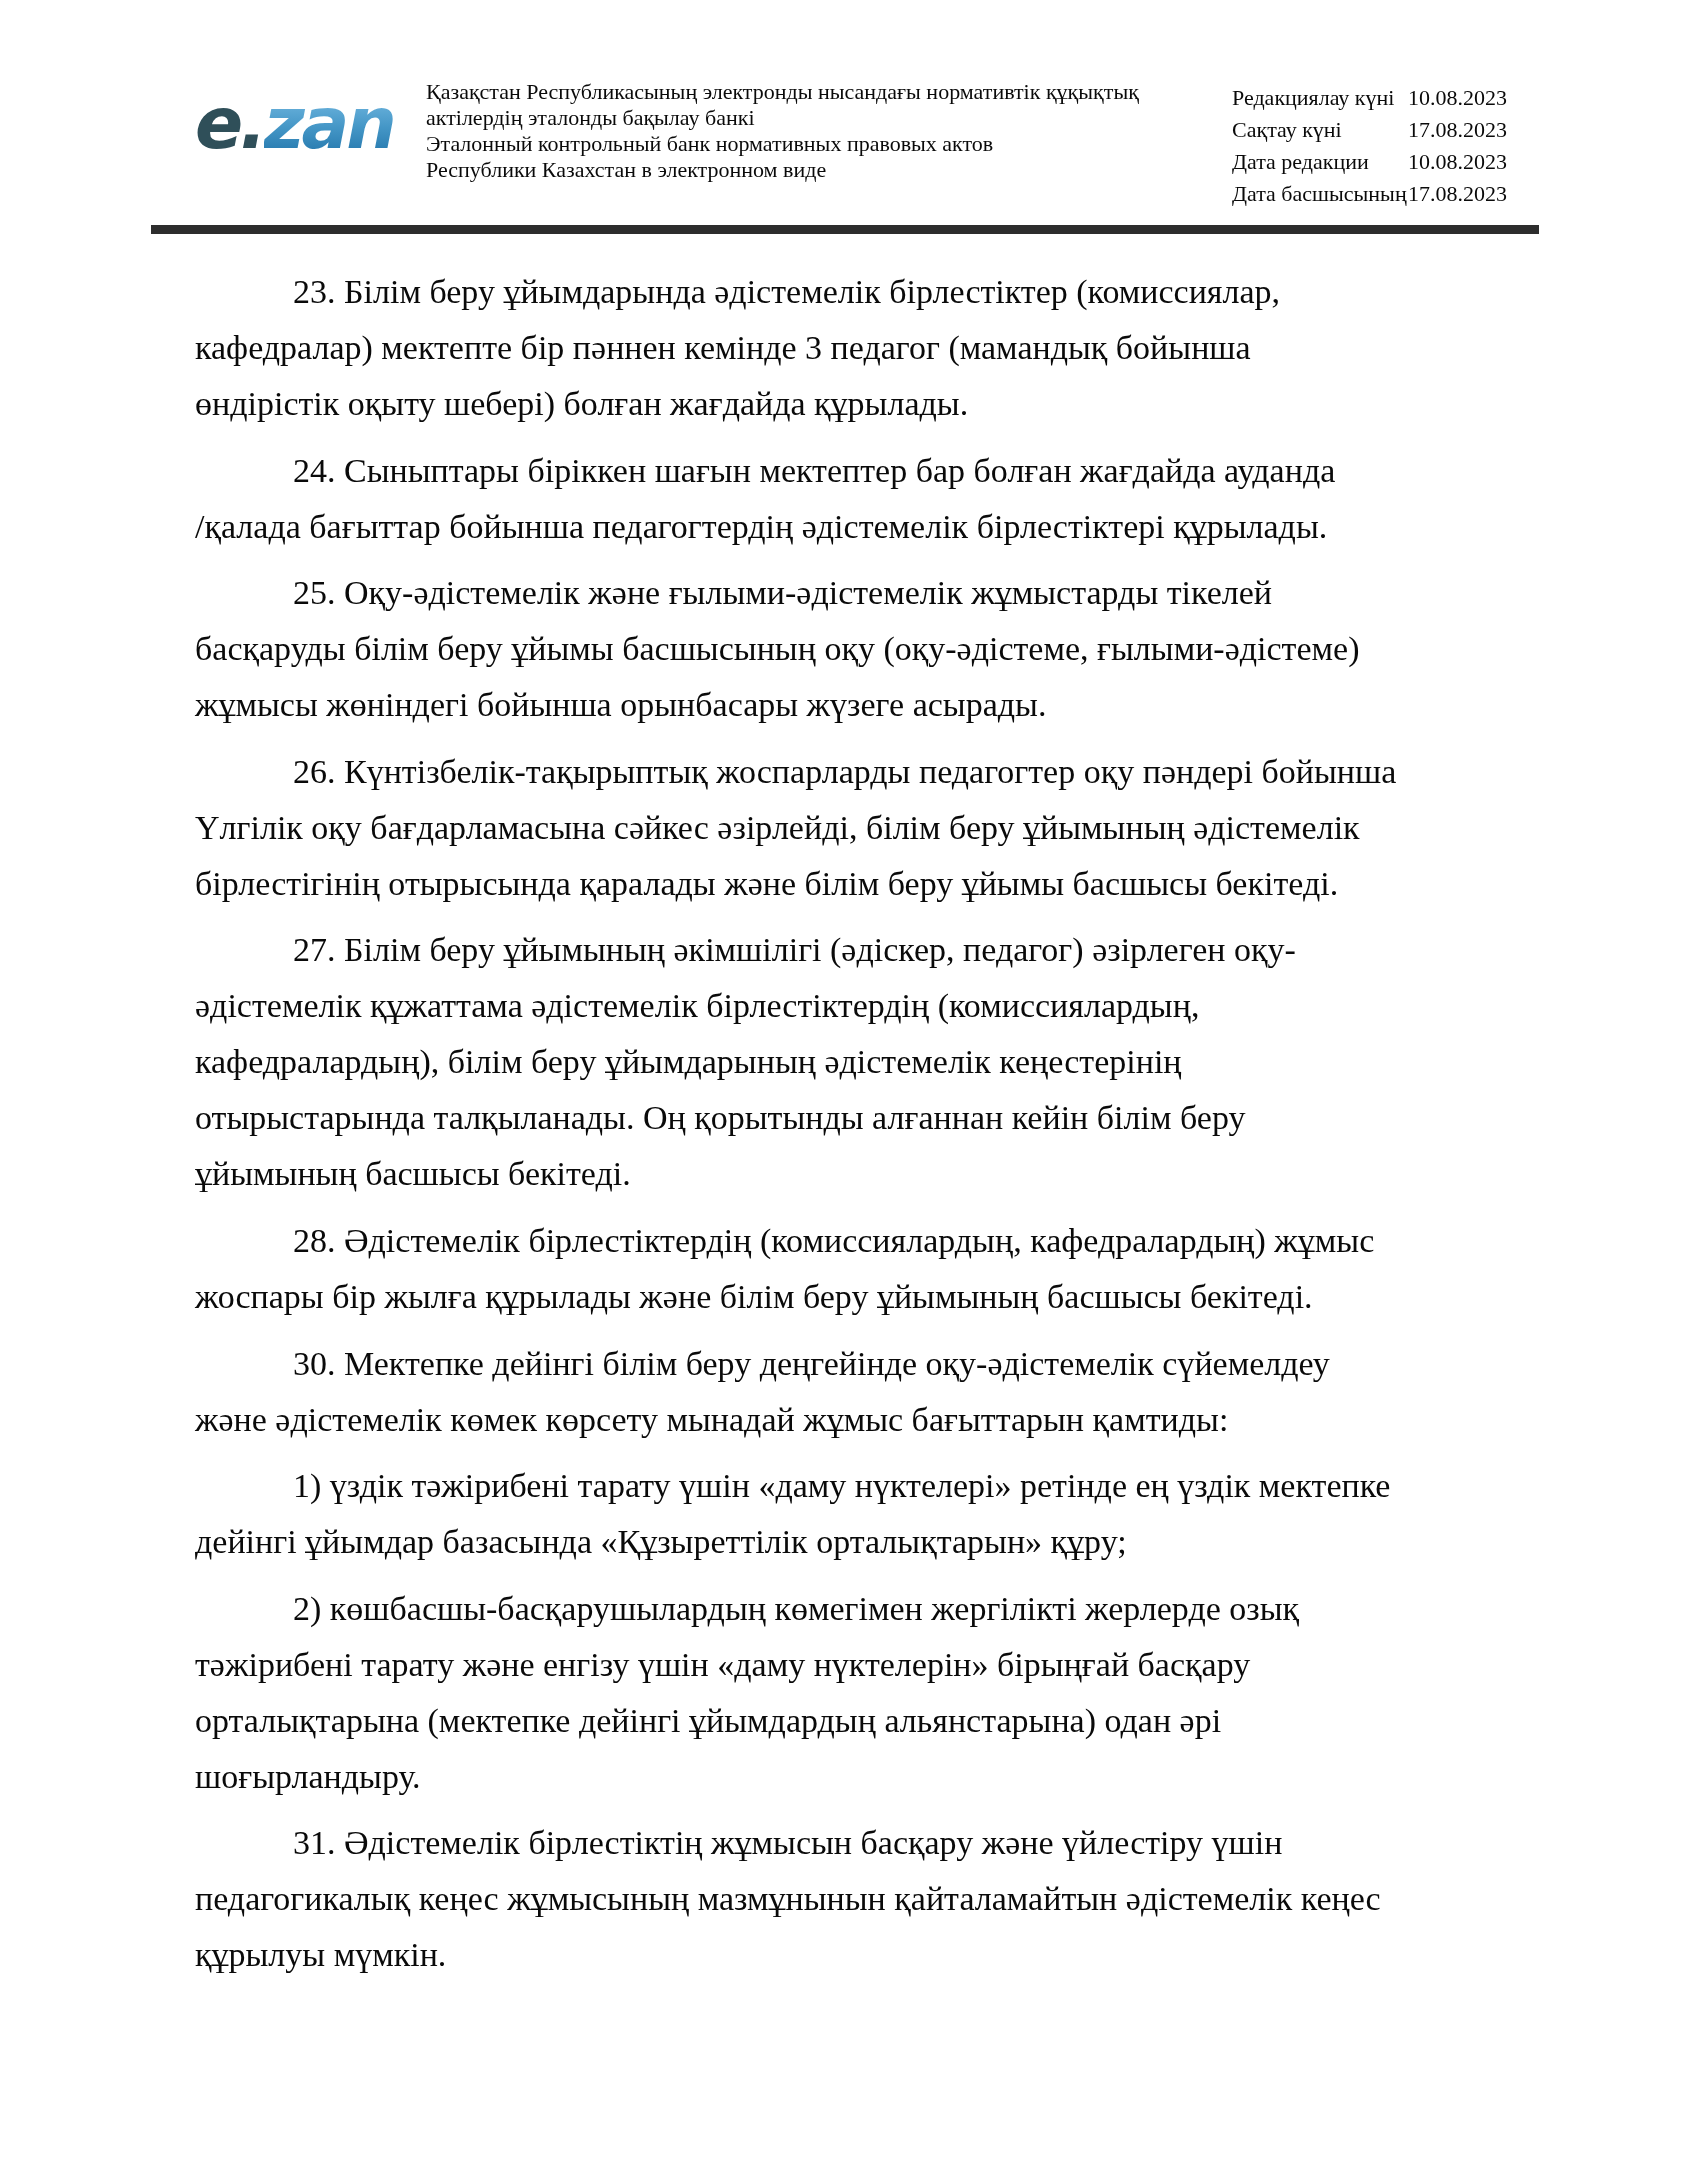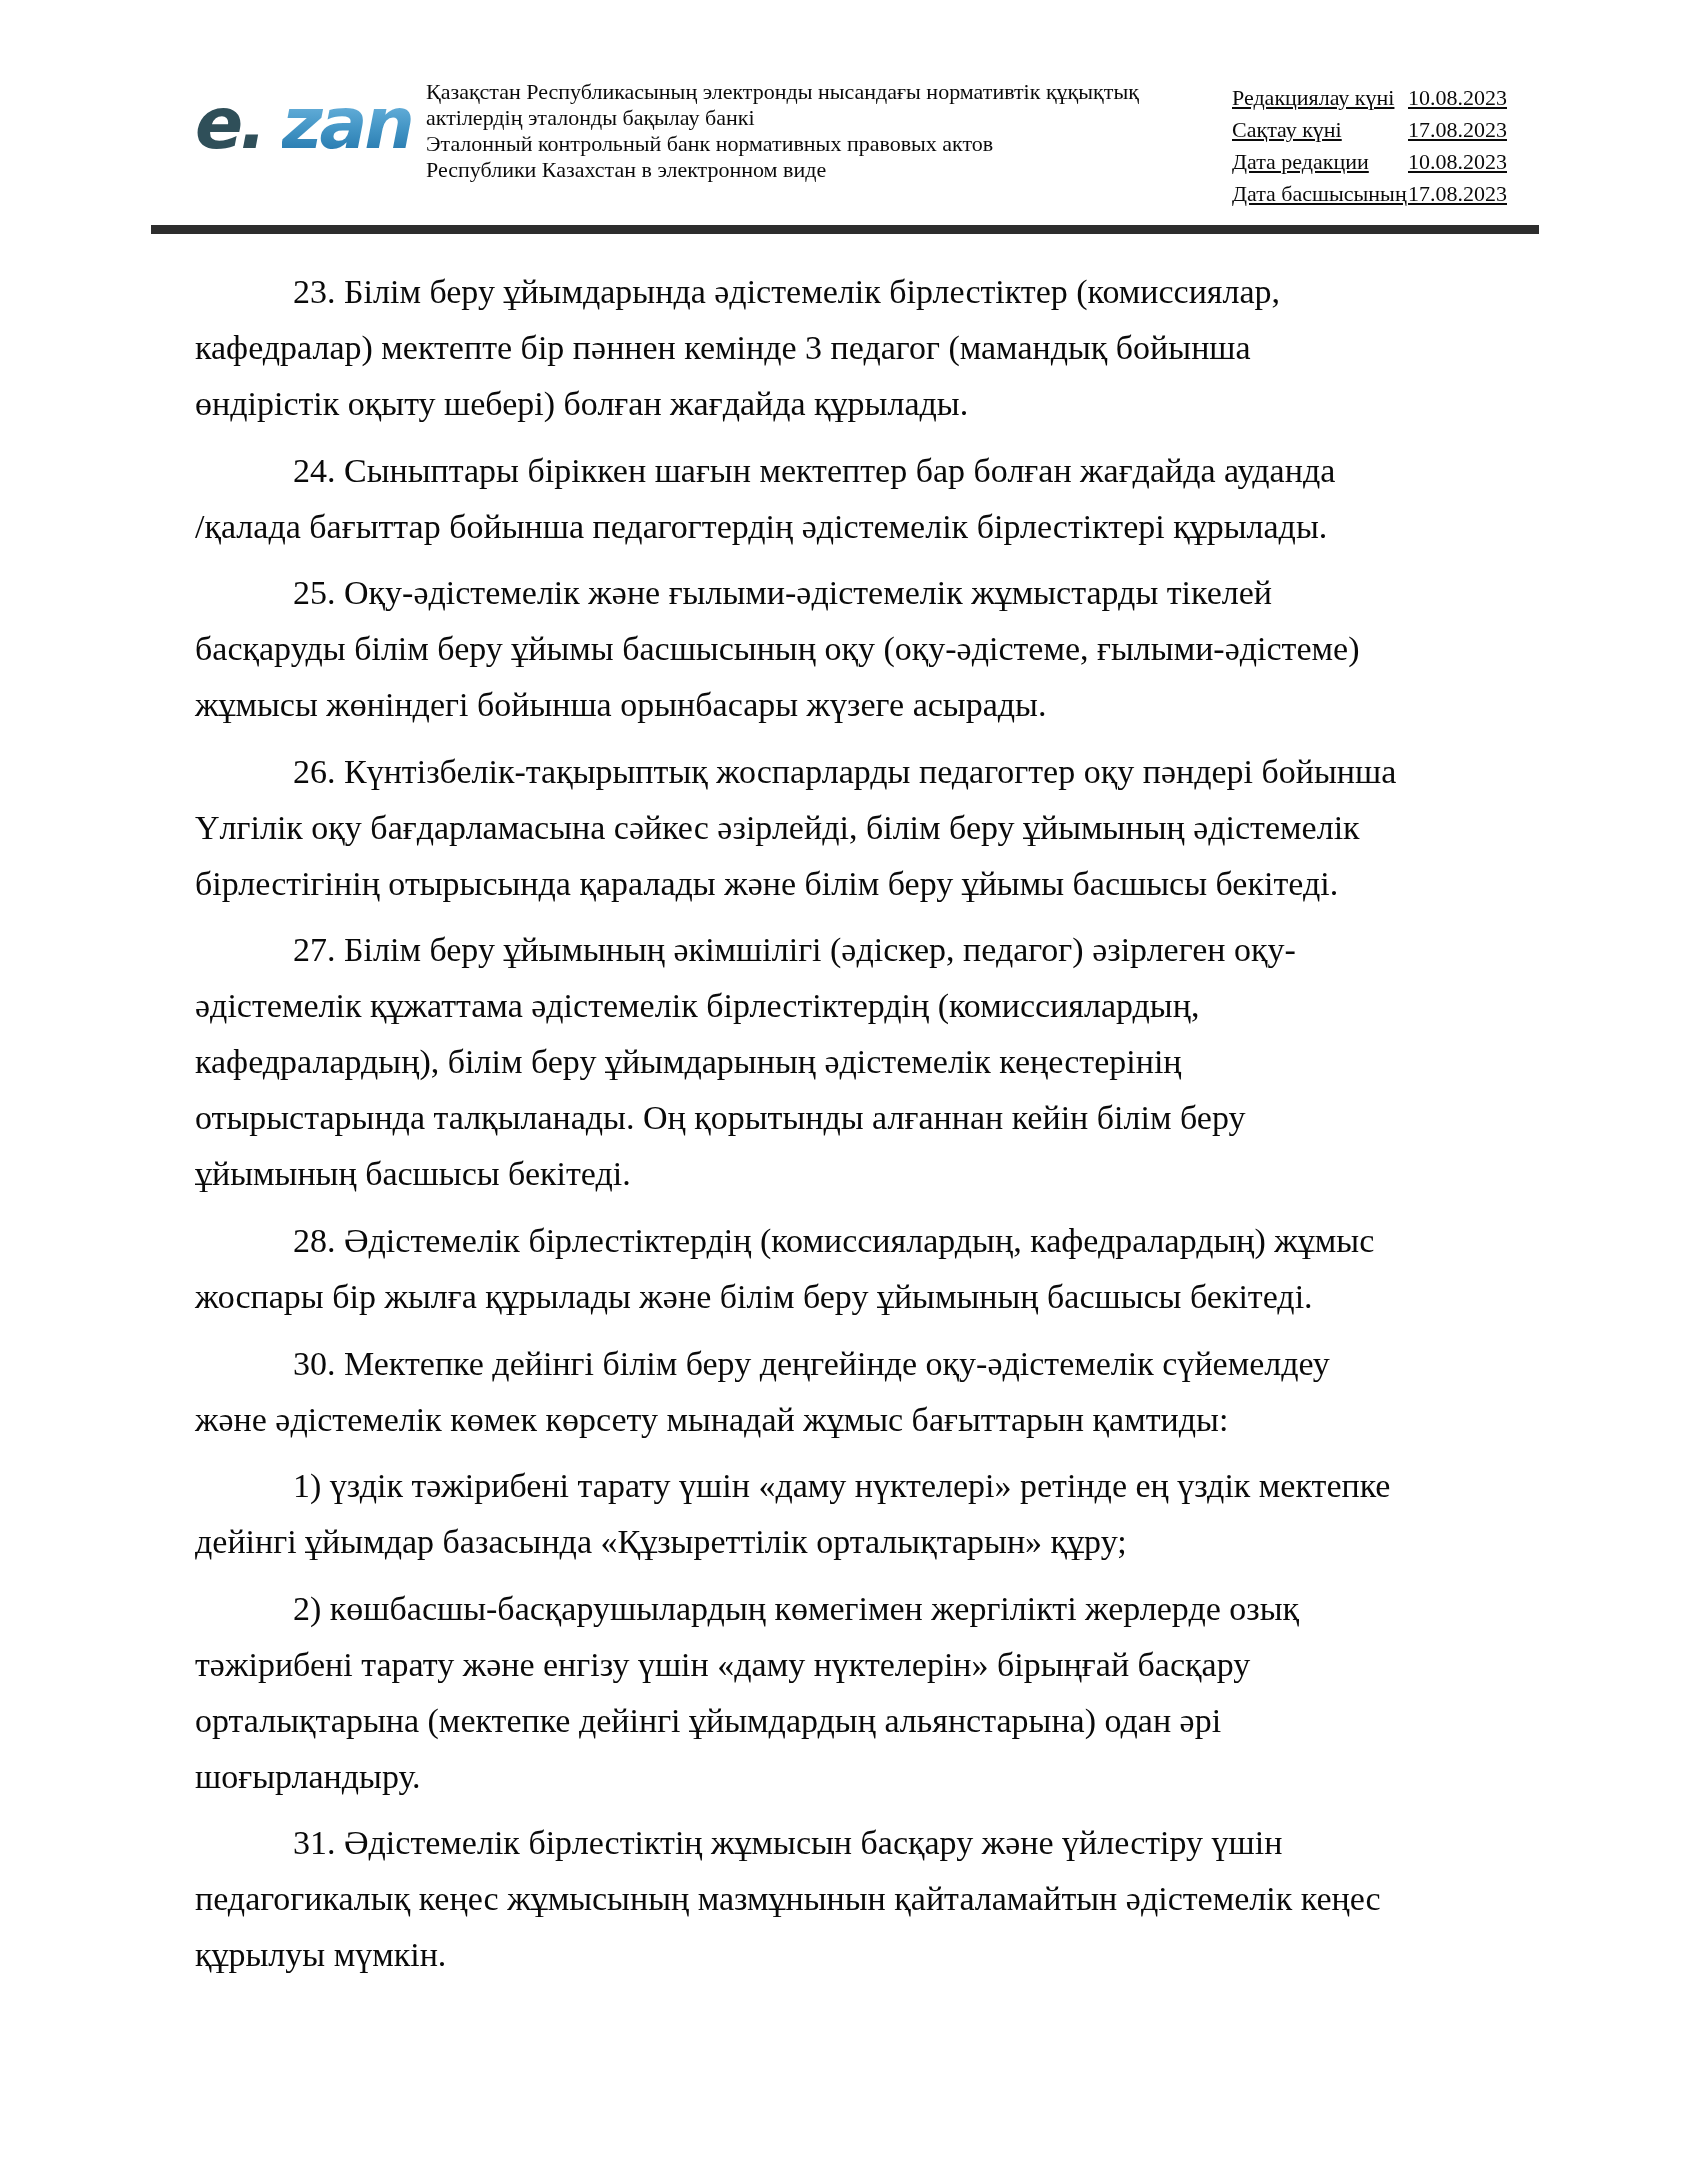--- a/index.html
+++ b/index.html
@@ -15,32 +15,32 @@
   .logo{
     position:absolute;left:195px;top:85px;
     font-family:"DejaVu Sans", sans-serif;
     font-style:italic;font-weight:bold;
     font-size:71px;line-height:1.1;letter-spacing:-3.3px;
     white-space:nowrap;
   }
   .logo .logo-e{color:#2f4f59;}
   .logo .logo-zan{
     background:linear-gradient(180deg,#85c6ec 0%,#4496c6 55%,#1a6da4 100%);
-    -webkit-background-clip:text;background-clip:text;color:transparent;margin-left:18px;
+    -webkit-background-clip:text;background-clip:text;color:transparent;
   }
   .org-title{
     position:absolute;left:426px;top:79px;width:801px;
     font-size:22px;line-height:26px;
     white-space:pre-line;
   }
   .dates{
     position:absolute;left:1232px;top:82px;
     font-size:22px;line-height:32px;
   }
-  .date-row{display:flex;text-decoration:underline;}
+  .date-row{display:flex;}
   .date-label{width:176px;}
   .date-value{width:126px;}
   .header-divider{
     position:absolute;left:151px;top:225px;
     width:1388px;height:8.6px;background:#2d2d2d;
   }
   
   .doc-body{
     position:absolute;left:195px;top:264px;width:1422px;
     font-size:34px;line-height:56px;

